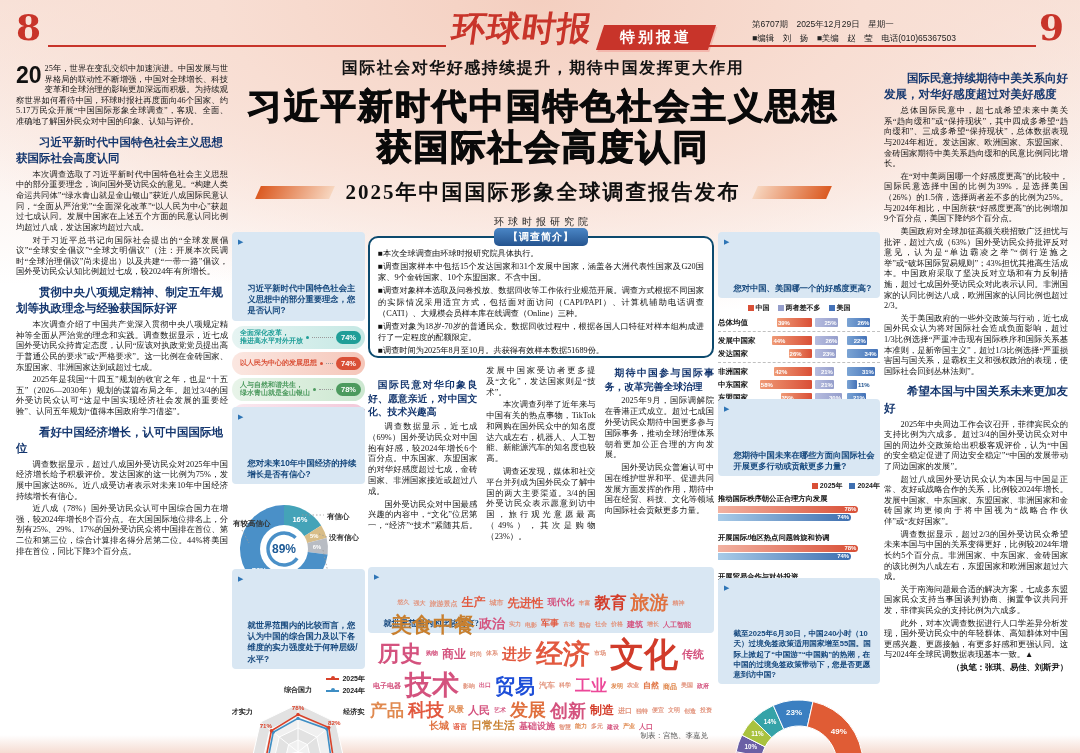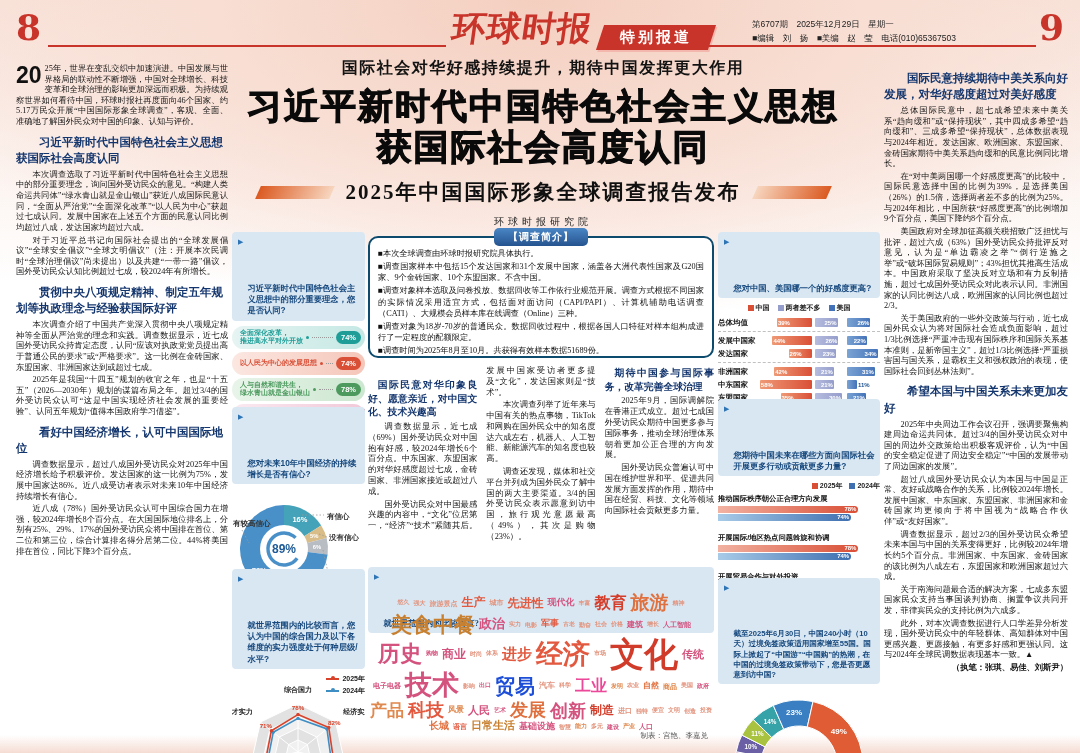--- a/index.html
+++ b/index.html
@@ -622,20 +622,20 @@
       </div>
   </div>
 
   <div id="right-article" class="article">
       <h3>国际民意持续期待中美关系向好发展，对华好感度超过对美好感度</h3>
       <p>总体国际民意中，超七成希望未来中美关系“趋向缓和”或“保持现状”，其中四成多希望“趋向缓和”、三成多希望“保持现状”，总体数据表现与2024年相近。发达国家、欧洲国家、东盟国家、金砖国家期待中美关系趋向缓和的民意比例同比增长。</p>
       <p>在“对中美两国哪一个好感度更高”的比较中，国际民意选择中国的比例为39%，是选择美国（26%）的1.5倍，选择两者差不多的比例为25%。与2024年相比，中国所获“好感度更高”的比例增加9个百分点，美国下降约8个百分点。</p>
       <p>美国政府对全球加征高额关税招致广泛担忧与批评，超过六成（63%）国外受访民众持批评反对意见，认为是“单边霸凌之举”“倒行逆施之举”或“破坏国际贸易规则”；43%担忧其推高生活成本。中国政府采取了坚决反对立场和有力反制措施，超过七成国外受访民众对此表示认同。非洲国家的认同比例达八成，欧洲国家的认同比例也超过2/3。</p>
       <p>关于美国政府的一些外交政策与行动，近七成国外民众认为将对国际社会造成负面影响，超过1/3比例选择“严重冲击现有国际秩序和国际关系基本准则，是新帝国主义”，超过1/3比例选择“严重损害国与国关系，是霸权主义和强权政治的表现，使国际社会回到丛林法则”。</p>
       <h3>希望本国与中国关系未来更加友好</h3>
-      <p>2025年中央周边工作会议召开，强调要聚焦构建周边命运共同体。超过3/4的国外受访民众对中国的周边外交政策给出积极客观评价，认为“中国的安全稳定促进了周边安全稳定”“中国的发展带动了周边国家的发展”。</p>
+      <p>2025年中央周边工作会议召开，菲律宾民众的支持比例为六成多。超过3/4的国外受访民众对中国的周边外交政策给出积极客观评价，认为“中国的安全稳定促进了周边安全稳定”“中国的发展带动了周边国家的发展”。</p>
       <p>超过八成国外受访民众认为本国与中国是正常、友好或战略合作的关系，比例较2024年增长。发展中国家、中东国家、东盟国家、非洲国家和金砖国家均更倾向于将中国视为“战略合作伙伴”或“友好国家”。</p>
       <p>调查数据显示，超过2/3的国外受访民众希望未来本国与中国的关系变得更好，比例较2024年增长约5个百分点。非洲国家、中东国家、金砖国家的该比例为八成左右，东盟国家和欧洲国家超过六成。</p>
       <p>关于南海问题最合适的解决方案，七成多东盟国家民众支持当事国谈判协商、搁置争议共同开发，菲律宾民众的支持比例为六成多。</p>
       <p>此外，对本次调查数据进行人口学差异分析发现，国外受访民众中的年轻群体、高知群体对中国更感兴趣、更愿接触，有更多好感和更强认同。这与2024年全球民调数据表现基本一致。▲</p>
       <p class="credit">（执笔：张琪、易佳、刘斯尹）</p>
     </div>
 </div>
 
 </body></html>

